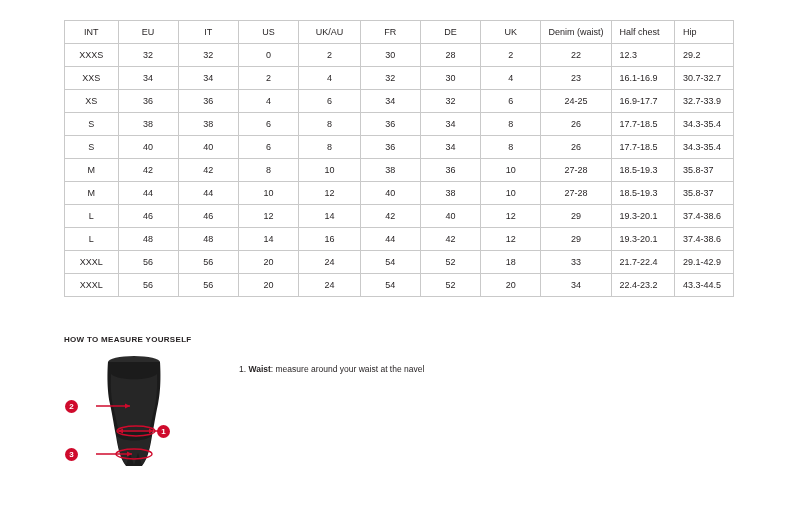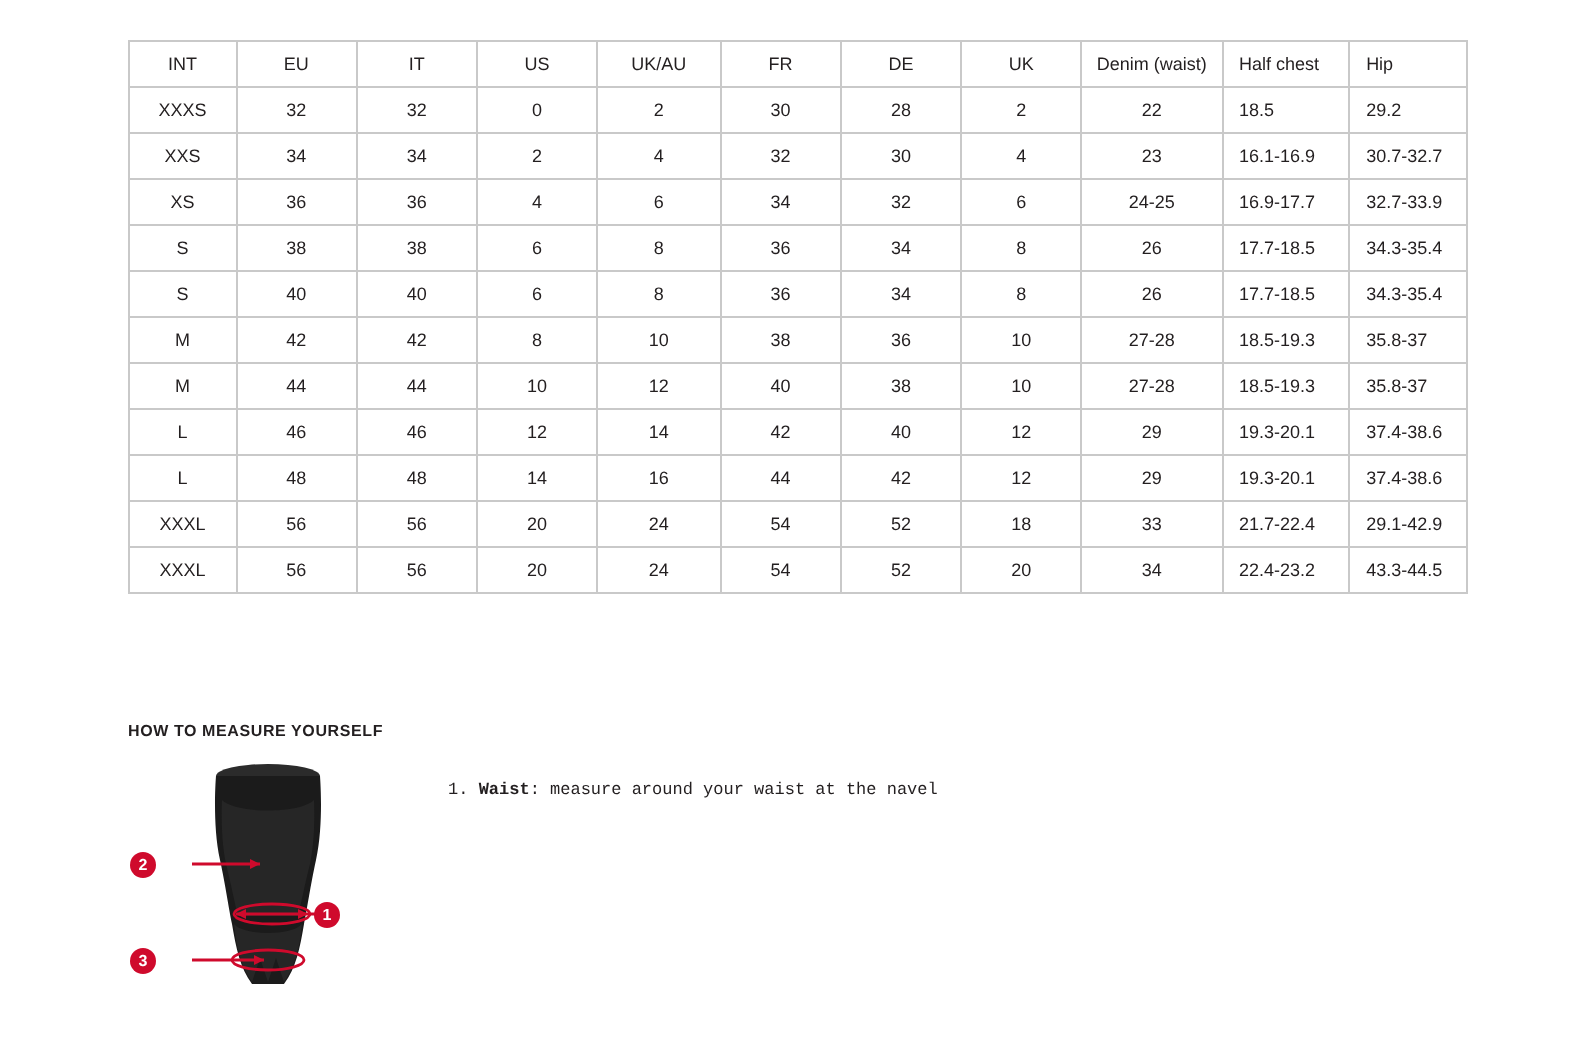--- a/index.html
+++ b/index.html
@@ -50,44 +50,43 @@
 
   
   #size-table td.la, #size-table th.la {
     text-align: left;
     padding-left: 8px;
   }
 
   #measure-section {
     position: absolute;
     left: 64px;
-    top: 361px;
+    top: 335px;
     width: 680px;
   }
   #measure-title {
     font-size: 8px;
     font-weight: bold;
     letter-spacing: 0.3px;
     color: #231f20;
     margin: 0 0 8px 0;
   }
   .measure-body {
     display: flex;
     align-items: flex-start;
   }
   .figure-wrap {
     position: relative;
     width: 120px;
     height: 125px;
     flex: 0 0 120px;
   }
   .notes {
-    margin-left: 40px;
+    margin-left: 55px;
     padding-top: 12px;
-    font-family: Liberation Mono, monospace;
   }
   .note {
     font-size: 8.5px;
     line-height: 11px;
     margin-bottom: 14px;
     color: #231f20;
   }
   .note b { font-weight: bold; }
 
   .badge {
@@ -143,21 +142,21 @@
       <tr>
         <td>XXXS</td>
         <td>32</td>
         <td>32</td>
         <td>0</td>
         <td>2</td>
         <td>30</td>
         <td>28</td>
         <td>2</td>
         <td>22</td>
-        <td class="la">18.5</td>
+        <td class="la">12.3</td>
         <td class="la">29.2</td>
       </tr>
       <tr>
         <td>XXS</td>
         <td>34</td>
         <td>34</td>
         <td>2</td>
         <td>4</td>
         <td>32</td>
         <td>30</td>

